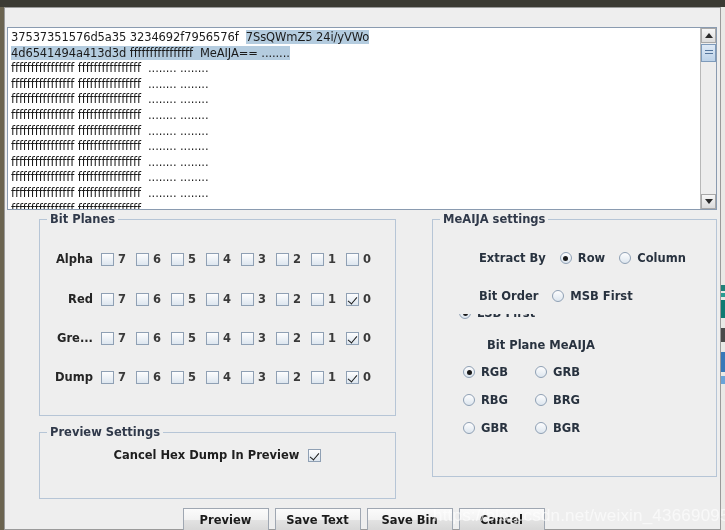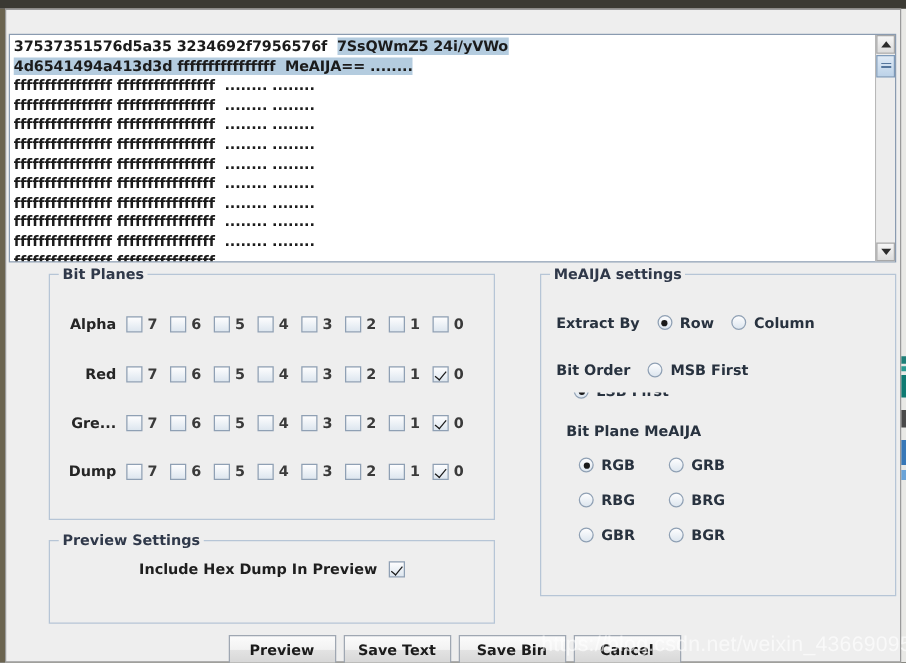--- a/index.html
+++ b/index.html
@@ -80,21 +80,20 @@
   #preview-text {
     flex: 1 1 auto;
     overflow: hidden;
     padding: 2px 0 0 3px;
     font-family: "DejaVu Sans", "Liberation Sans", sans-serif;
     font-size: 11.5px;
     line-height: 15.6px;
     color: #1b1b1b;
     white-space: pre;
     letter-spacing: -0.1px;
-    font-weight: bold;
   }
   .hl { background: #b4ccdf; }
 
   
   #preview-scroll {
     width: 15px;
     background: #eeeeee;
     border-left: 1px solid #b8b8b8;
     position: relative;
     flex: 0 0 15px;
@@ -237,20 +236,21 @@
   }
   .opt-label {
     font-size: 11.5px;
     font-weight: bold;
     color: #28323f;
   }
   .sect-label {
     font-size: 11.5px;
     font-weight: bold;
     color: #28323f;
+    margin-left: 34px;
   }
 
   #extract-by-row {
     position: absolute; left: 440px; top: 243px;
     display: flex; align-items: center; gap: 14px;
   }
   #bit-order-row {
     position: absolute; left: 440px; top: 281px;
     display: flex; align-items: center; gap: 14px;
   }
@@ -491,21 +491,21 @@
           <span class="cb checked"></span>
           <span class="bp-num">0</span>
         </span>
       </div>
     </div>
 
   <div class="groupbox" id="preview-settings-box">
     <span class="group-title">Preview Settings</span>
   </div>
   <div id="hexdump-row">
-    <span id="hexdump-label">Include Hex Dump In Preview</span>
+    <span id="hexdump-label">Cancel Hex Dump In Preview</span>
     <span class="cb checked" id="hexdump-cb"></span>
   </div>
 
   <div class="groupbox" id="order-box">
     <span class="group-title">MeAIJA settings</span>
   </div>
 
   <div id="extract-by-row">
     <span class="sect-label">Extract By</span>
     <span class="opt">

